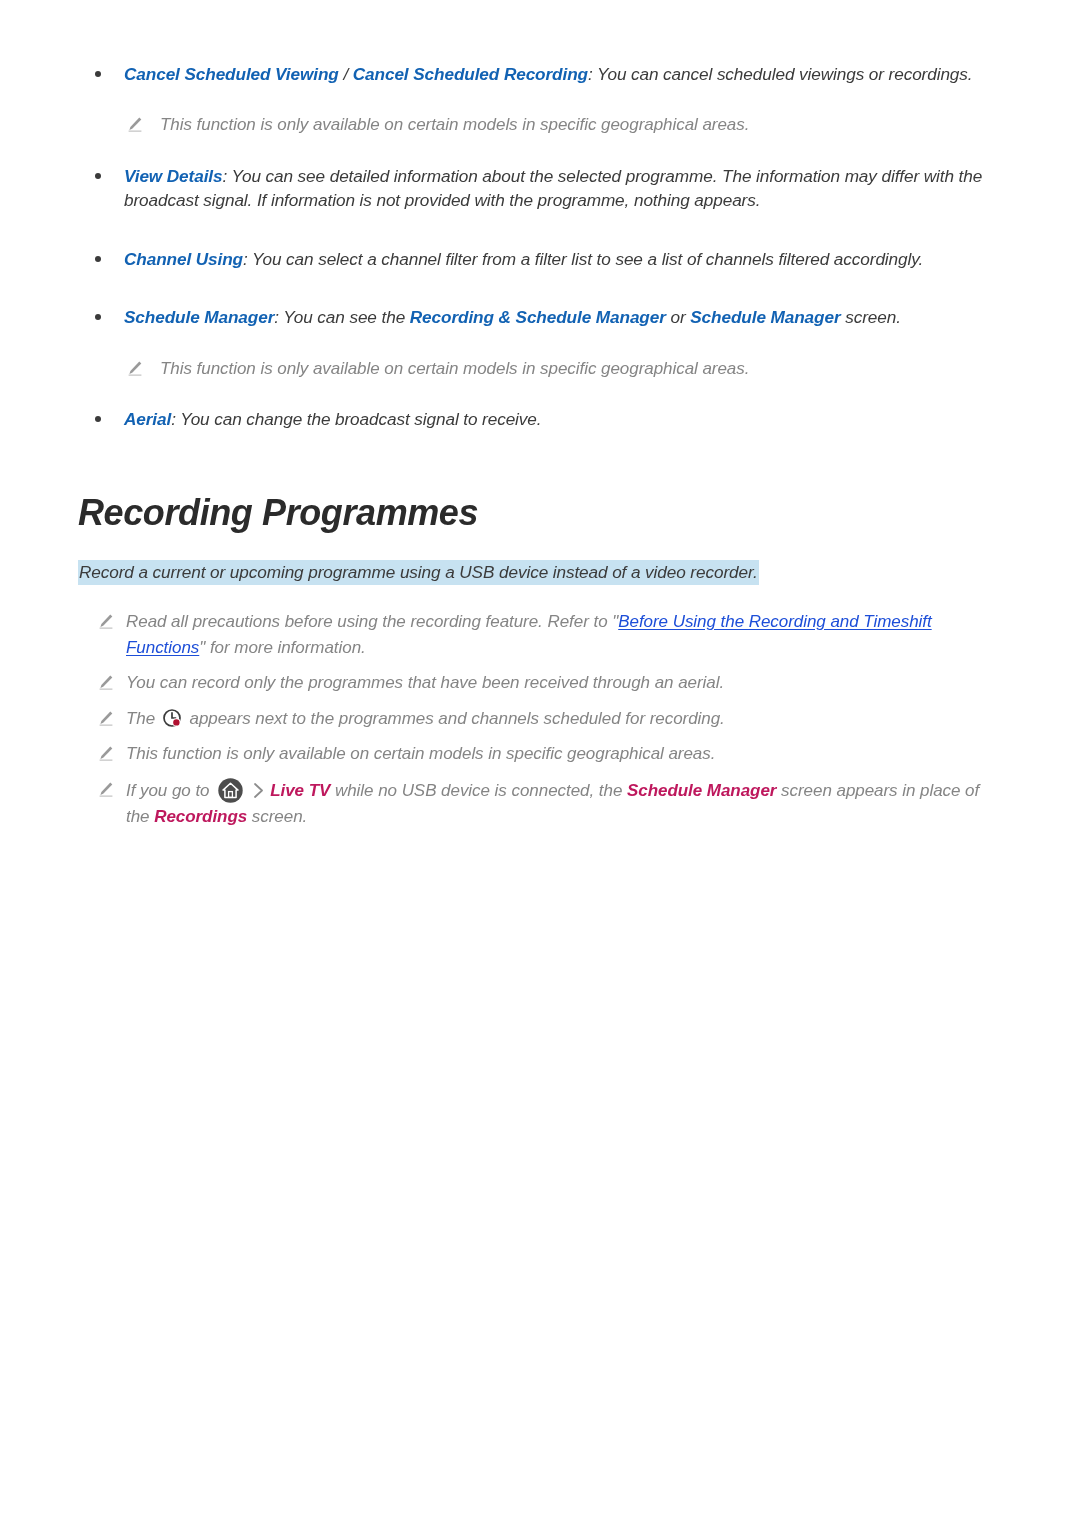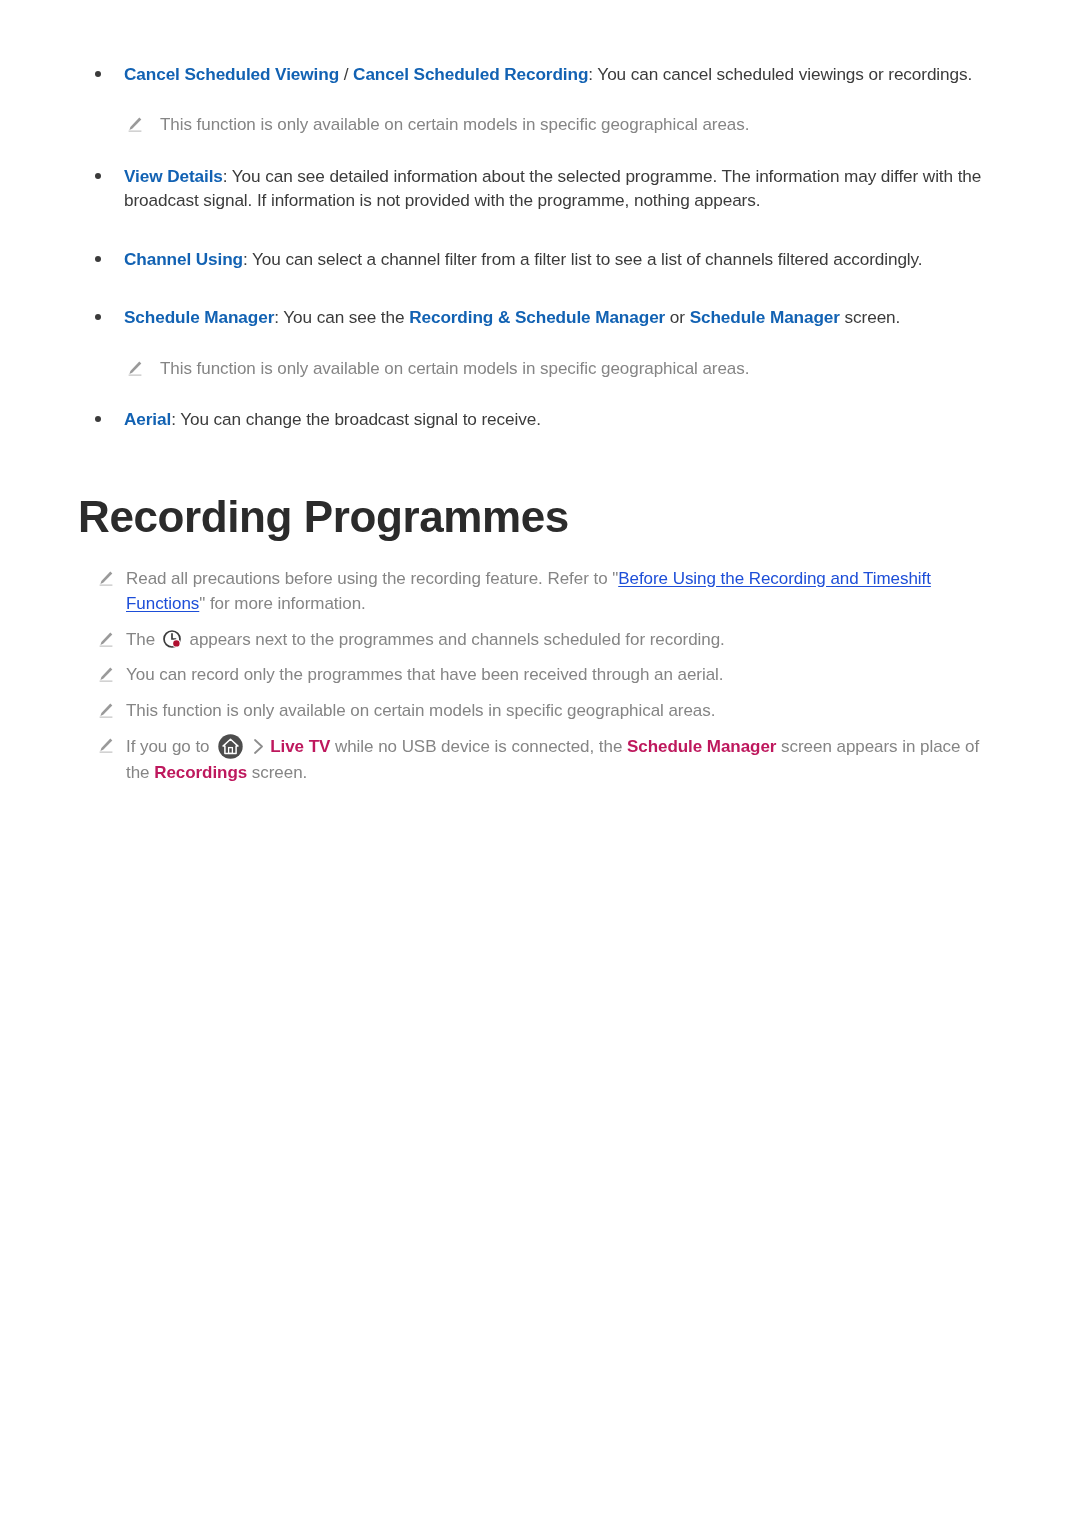--- a/index.html
+++ b/index.html
@@ -9,20 +9,21 @@
   }
   body {
     font-family: "Liberation Sans", sans-serif;
   }
   .page {
     position: relative;
     width: 1080px;
     height: 1327px;
     background: #ffffff;
     overflow: hidden;
+    font-style: italic;
   }
   .content {
     position: absolute;
     left: 78px;
     top: 62px;
     width: 925px;
   }
 
   
   .bullet-item {
@@ -79,21 +80,21 @@
     color: #3b3b3b;
   }
   .ul-link {
     color: #1d4ed8;
     text-decoration: underline;
     text-underline-offset: 2px;
   }
 
   
   .h1 {
-    font-size: 44px;
+    font-size: 36px;
     font-weight: bold;
     color: #2b2b2b;
     margin: 0;
     letter-spacing: -0.4px;
   }
   .heading-block {
     margin-top: 60px;
   }
   .highlight-line {
     margin-top: 26px;
@@ -196,34 +197,49 @@
     <div class="gap-sm"></div>
 
     <div class="bullet-item">
       <span class="dot"></span>
       <span class="lnk">Aerial</span><span>: You can change the broadcast signal to receive.</span>
     </div>
 
     <div class="heading-block">
       <h1 class="h1">Recording Programmes</h1>
 
+      <div class="highlight-line">
+        <span class="hl">Record a current or upcoming programme using a USB device instead of a video recorder.</span>
+      </div>
     </div>
 
     <div class="gap-md"></div>
 
     <div class="note-item">
       <span class="pencil">
         <svg viewBox="0 0 17 17" width="17" height="17" aria-hidden="true">
           <g fill="#9a9a9a">
             <path d="M13.3 1.6 L15.3 3.6 L6.2 12.7 L3.4 13.9 L4.4 11.0 Z"></path>
             <path d="M2.6 14.6 L15.4 14.6 L15.4 15.6 L2.6 15.6 Z" fill="#b5b5b5"></path>
           </g>
         </svg>
       </span>
       <span>Read all precautions before using the recording feature. Refer to "</span><span class="ul-link">Before Using the Recording and Timeshift Functions</span><span>" for more information.</span>
+    </div>
+
+    <div class="note-item">
+      <span class="pencil">
+        <svg viewBox="0 0 17 17" width="17" height="17" aria-hidden="true">
+          <g fill="#9a9a9a">
+            <path d="M13.3 1.6 L15.3 3.6 L6.2 12.7 L3.4 13.9 L4.4 11.0 Z"></path>
+            <path d="M2.6 14.6 L15.4 14.6 L15.4 15.6 L2.6 15.6 Z" fill="#b5b5b5"></path>
+          </g>
+        </svg>
+      </span>
+      <span>You can record only the programmes that have been received through an aerial.</span>
     </div>
 
     <div class="note-item">
       <span class="pencil">
         <svg viewBox="0 0 17 17" width="17" height="17" aria-hidden="true">
           <g fill="#9a9a9a">
             <path d="M13.3 1.6 L15.3 3.6 L6.2 12.7 L3.4 13.9 L4.4 11.0 Z"></path>
             <path d="M2.6 14.6 L15.4 14.6 L15.4 15.6 L2.6 15.6 Z" fill="#b5b5b5"></path>
           </g>
         </svg>
@@ -240,32 +256,20 @@
 
     <div class="note-item">
       <span class="pencil">
         <svg viewBox="0 0 17 17" width="17" height="17" aria-hidden="true">
           <g fill="#9a9a9a">
             <path d="M13.3 1.6 L15.3 3.6 L6.2 12.7 L3.4 13.9 L4.4 11.0 Z"></path>
             <path d="M2.6 14.6 L15.4 14.6 L15.4 15.6 L2.6 15.6 Z" fill="#b5b5b5"></path>
           </g>
         </svg>
       </span>
-      <span>You can record only the programmes that have been received through an aerial.</span>
-    </div>
-
-    <div class="note-item">
-      <span class="pencil">
-        <svg viewBox="0 0 17 17" width="17" height="17" aria-hidden="true">
-          <g fill="#9a9a9a">
-            <path d="M13.3 1.6 L15.3 3.6 L6.2 12.7 L3.4 13.9 L4.4 11.0 Z"></path>
-            <path d="M2.6 14.6 L15.4 14.6 L15.4 15.6 L2.6 15.6 Z" fill="#b5b5b5"></path>
-          </g>
-        </svg>
-      </span>
       <span>This function is only available on certain models in specific geographical areas.</span>
     </div>
 
     <div class="note-item">
       <span class="pencil">
         <svg viewBox="0 0 17 17" width="17" height="17" aria-hidden="true">
           <g fill="#9a9a9a">
             <path d="M13.3 1.6 L15.3 3.6 L6.2 12.7 L3.4 13.9 L4.4 11.0 Z"></path>
             <path d="M2.6 14.6 L15.4 14.6 L15.4 15.6 L2.6 15.6 Z" fill="#b5b5b5"></path>
           </g>

